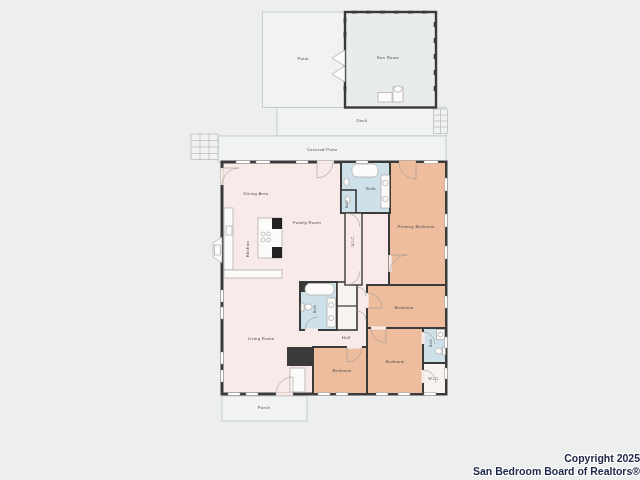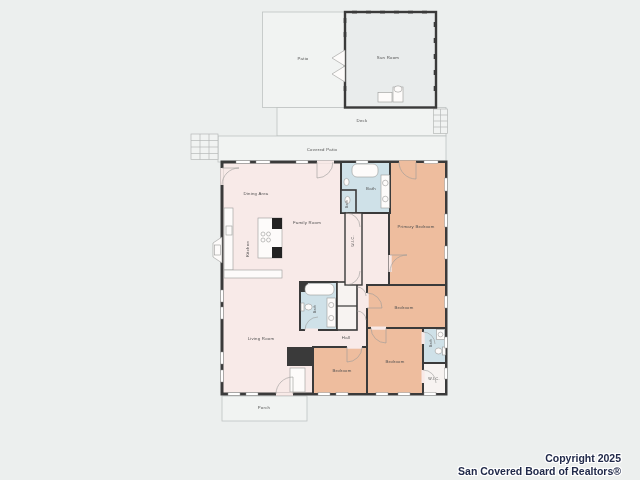--- a/index.html
+++ b/index.html
@@ -11,21 +11,21 @@
               text-anchor:middle;letter-spacing:.25px;}
   .room-label.sm{font-size:3.6px;}
   .outd{fill:#f1f3f2;stroke:#bfc3c2;stroke-width:.8;}
   .grid{stroke:#b5b8b7;stroke-width:.7;fill:#f1f3f2;}
   .gridline{stroke:#b5b8b7;stroke-width:.7;}
   .wall2{stroke:#3a3a3a;stroke-width:2;}
   .fix{fill:#fdfbfa;stroke:#9a9a98;stroke-width:.6;}
   .win{fill:#ffffff;stroke:#8d8d8b;stroke-width:.45;}
   .door{fill:none;stroke:#9a9a98;stroke-width:.6;}
   .gap{fill:#f8eae8;}
-  #watermark{position:absolute;right:19px;bottom:3px;text-align:right;
+  #watermark{position:absolute;right:0;bottom:3px;text-align:right;
      font-weight:bold;font-size:10.5px;line-height:1.18;color:#212a4a;
      text-shadow:-1px 0 0 #fff,1px 0 0 #fff,0 -1px 0 #fff,0 1px 0 #fff,
                  -1px -1px 0 #fff,1px 1px 0 #fff,1px -1px 0 #fff,-1px 1px 0 #fff,0 0 3px #fff;}
 </style>
 </head>
 <body>
 
 <div id="stage">
 <svg width="640" height="480" viewBox="0 0 640 480">
 
@@ -215,15 +215,15 @@
     <text x="342" y="372" class="room-label">Bedroom</text>
     <text x="395" y="363" class="room-label">Bedroom</text>
     <text x="432" y="343" class="room-label sm" transform="rotate(-90 432 343)">Bath</text>
     <text x="434" y="380" class="room-label sm">W.I.C.</text>
     <text x="264" y="409" class="room-label">Porch</text>
   </g>
 </svg>
 
 <div id="watermark">
   <div>Copyright 2025</div>
-  <div>San Covered Board of Realtors®</div>
+  <div>San Bedroom Board of Realtors®</div>
 </div>
 </div>
 
 </body></html>

